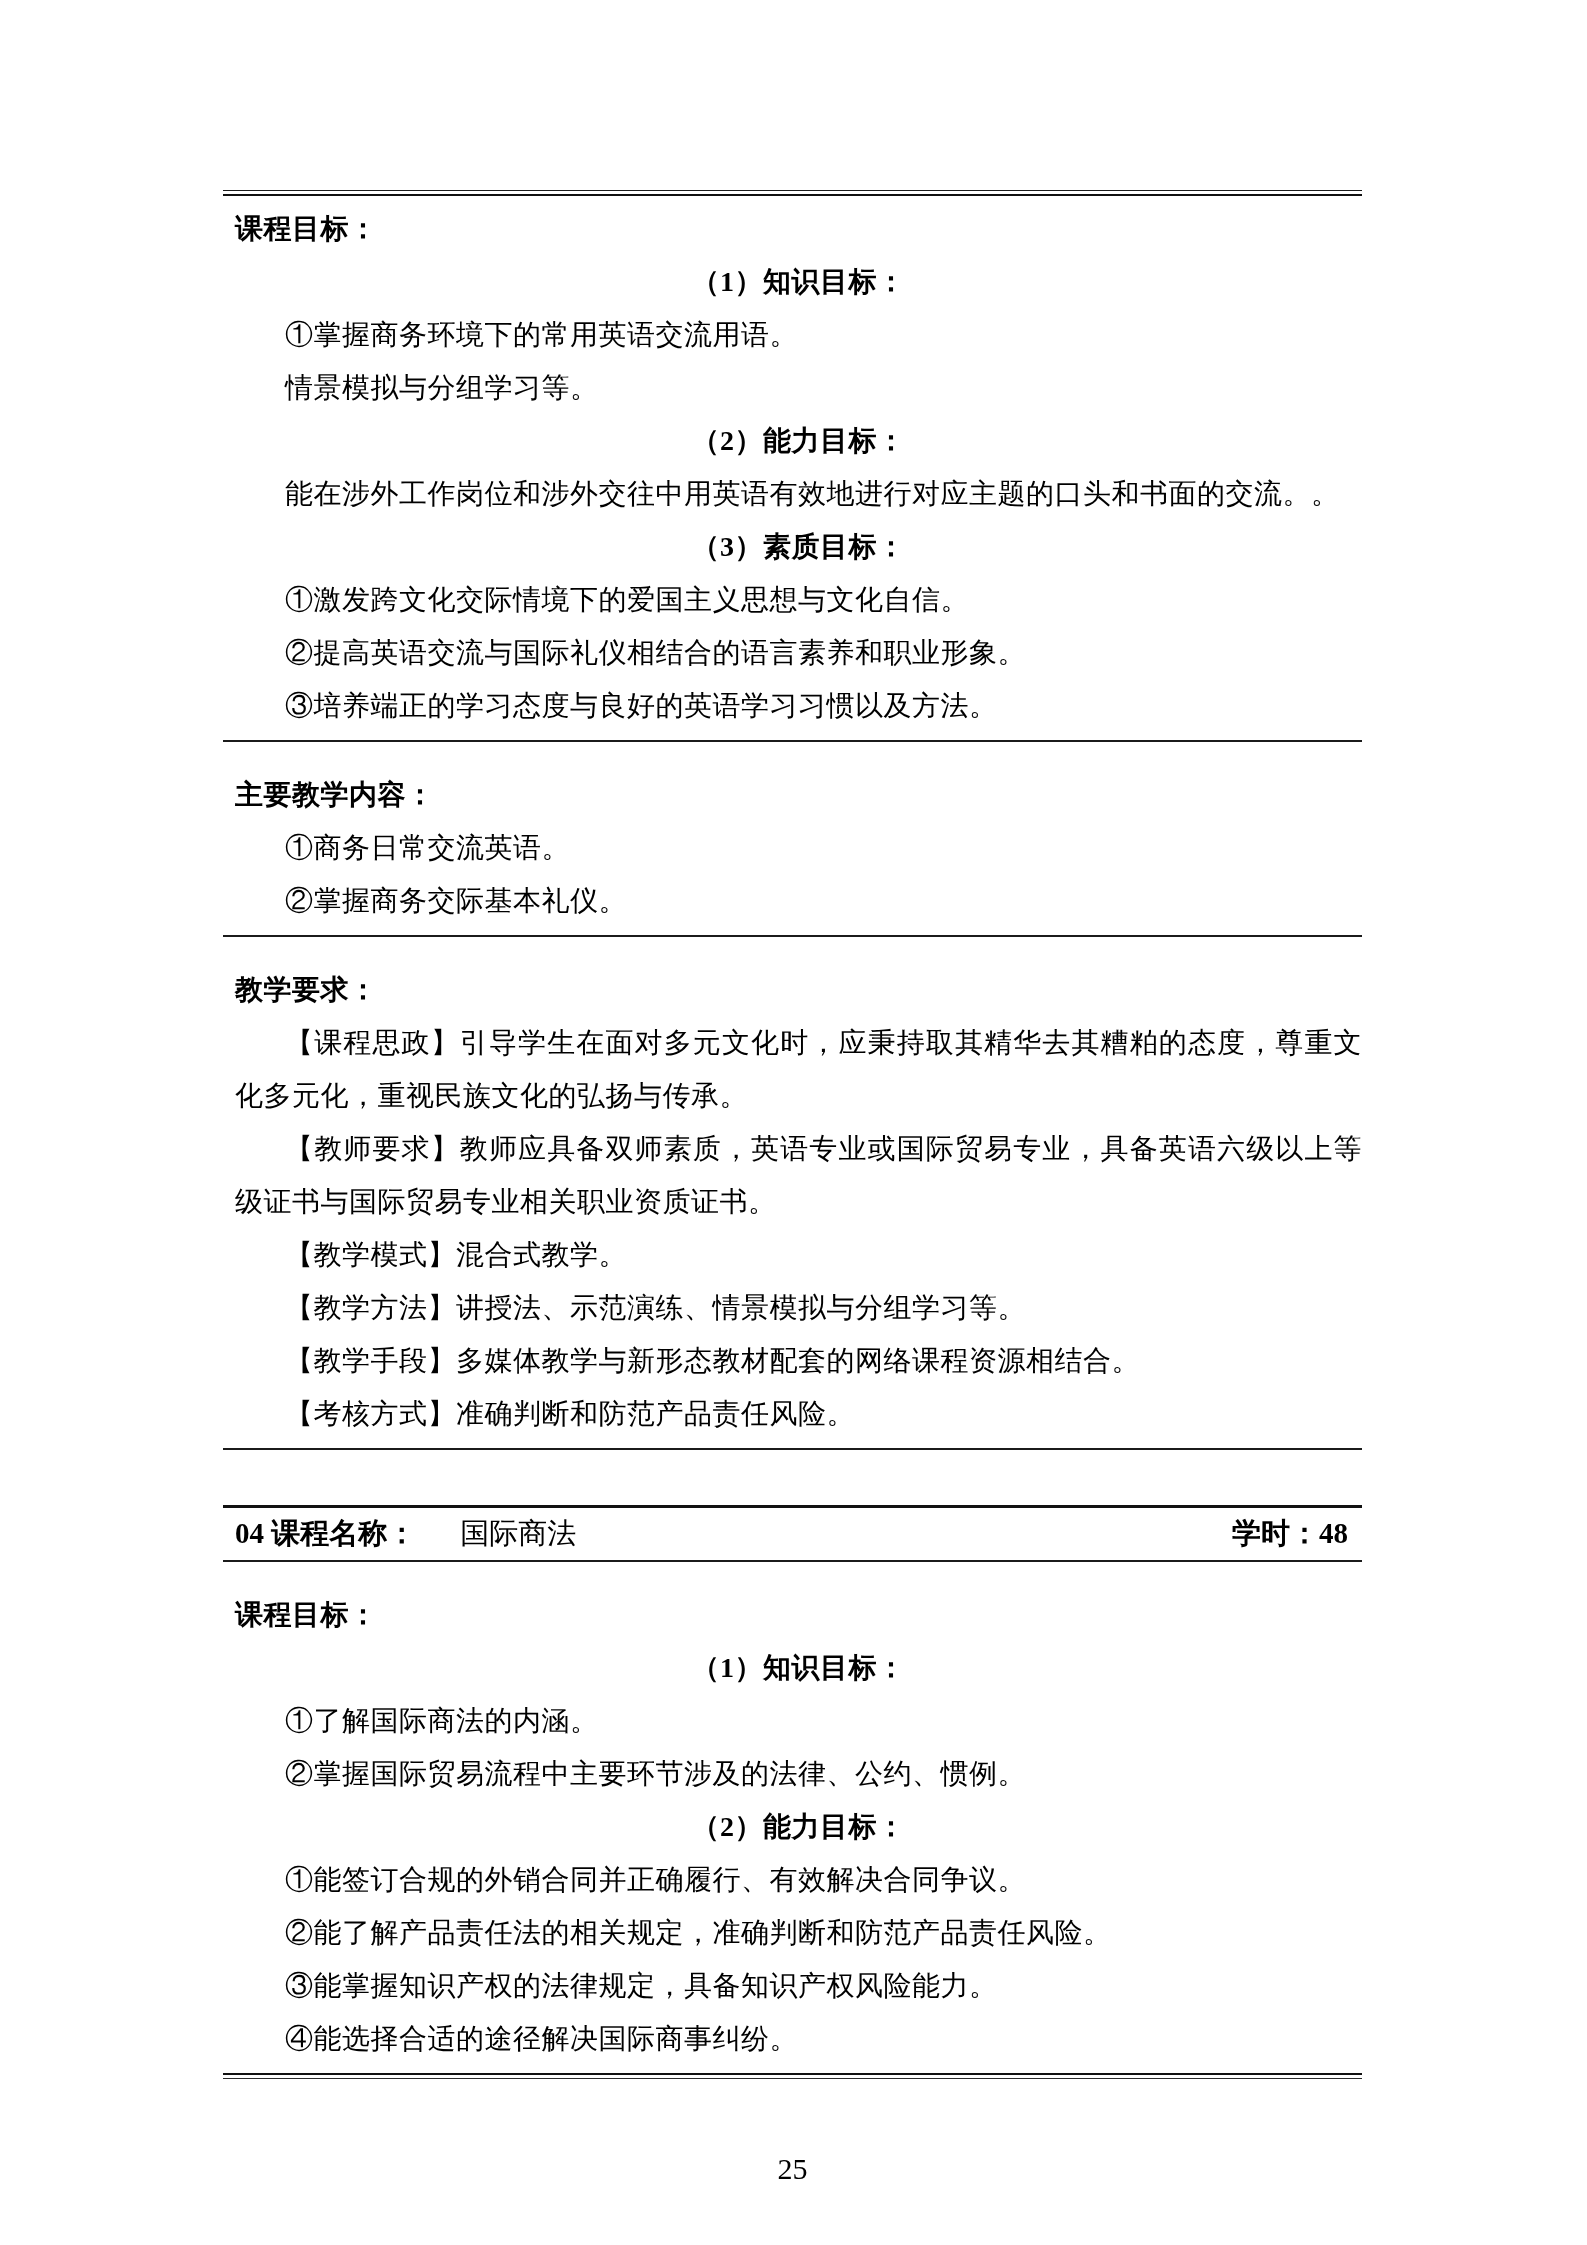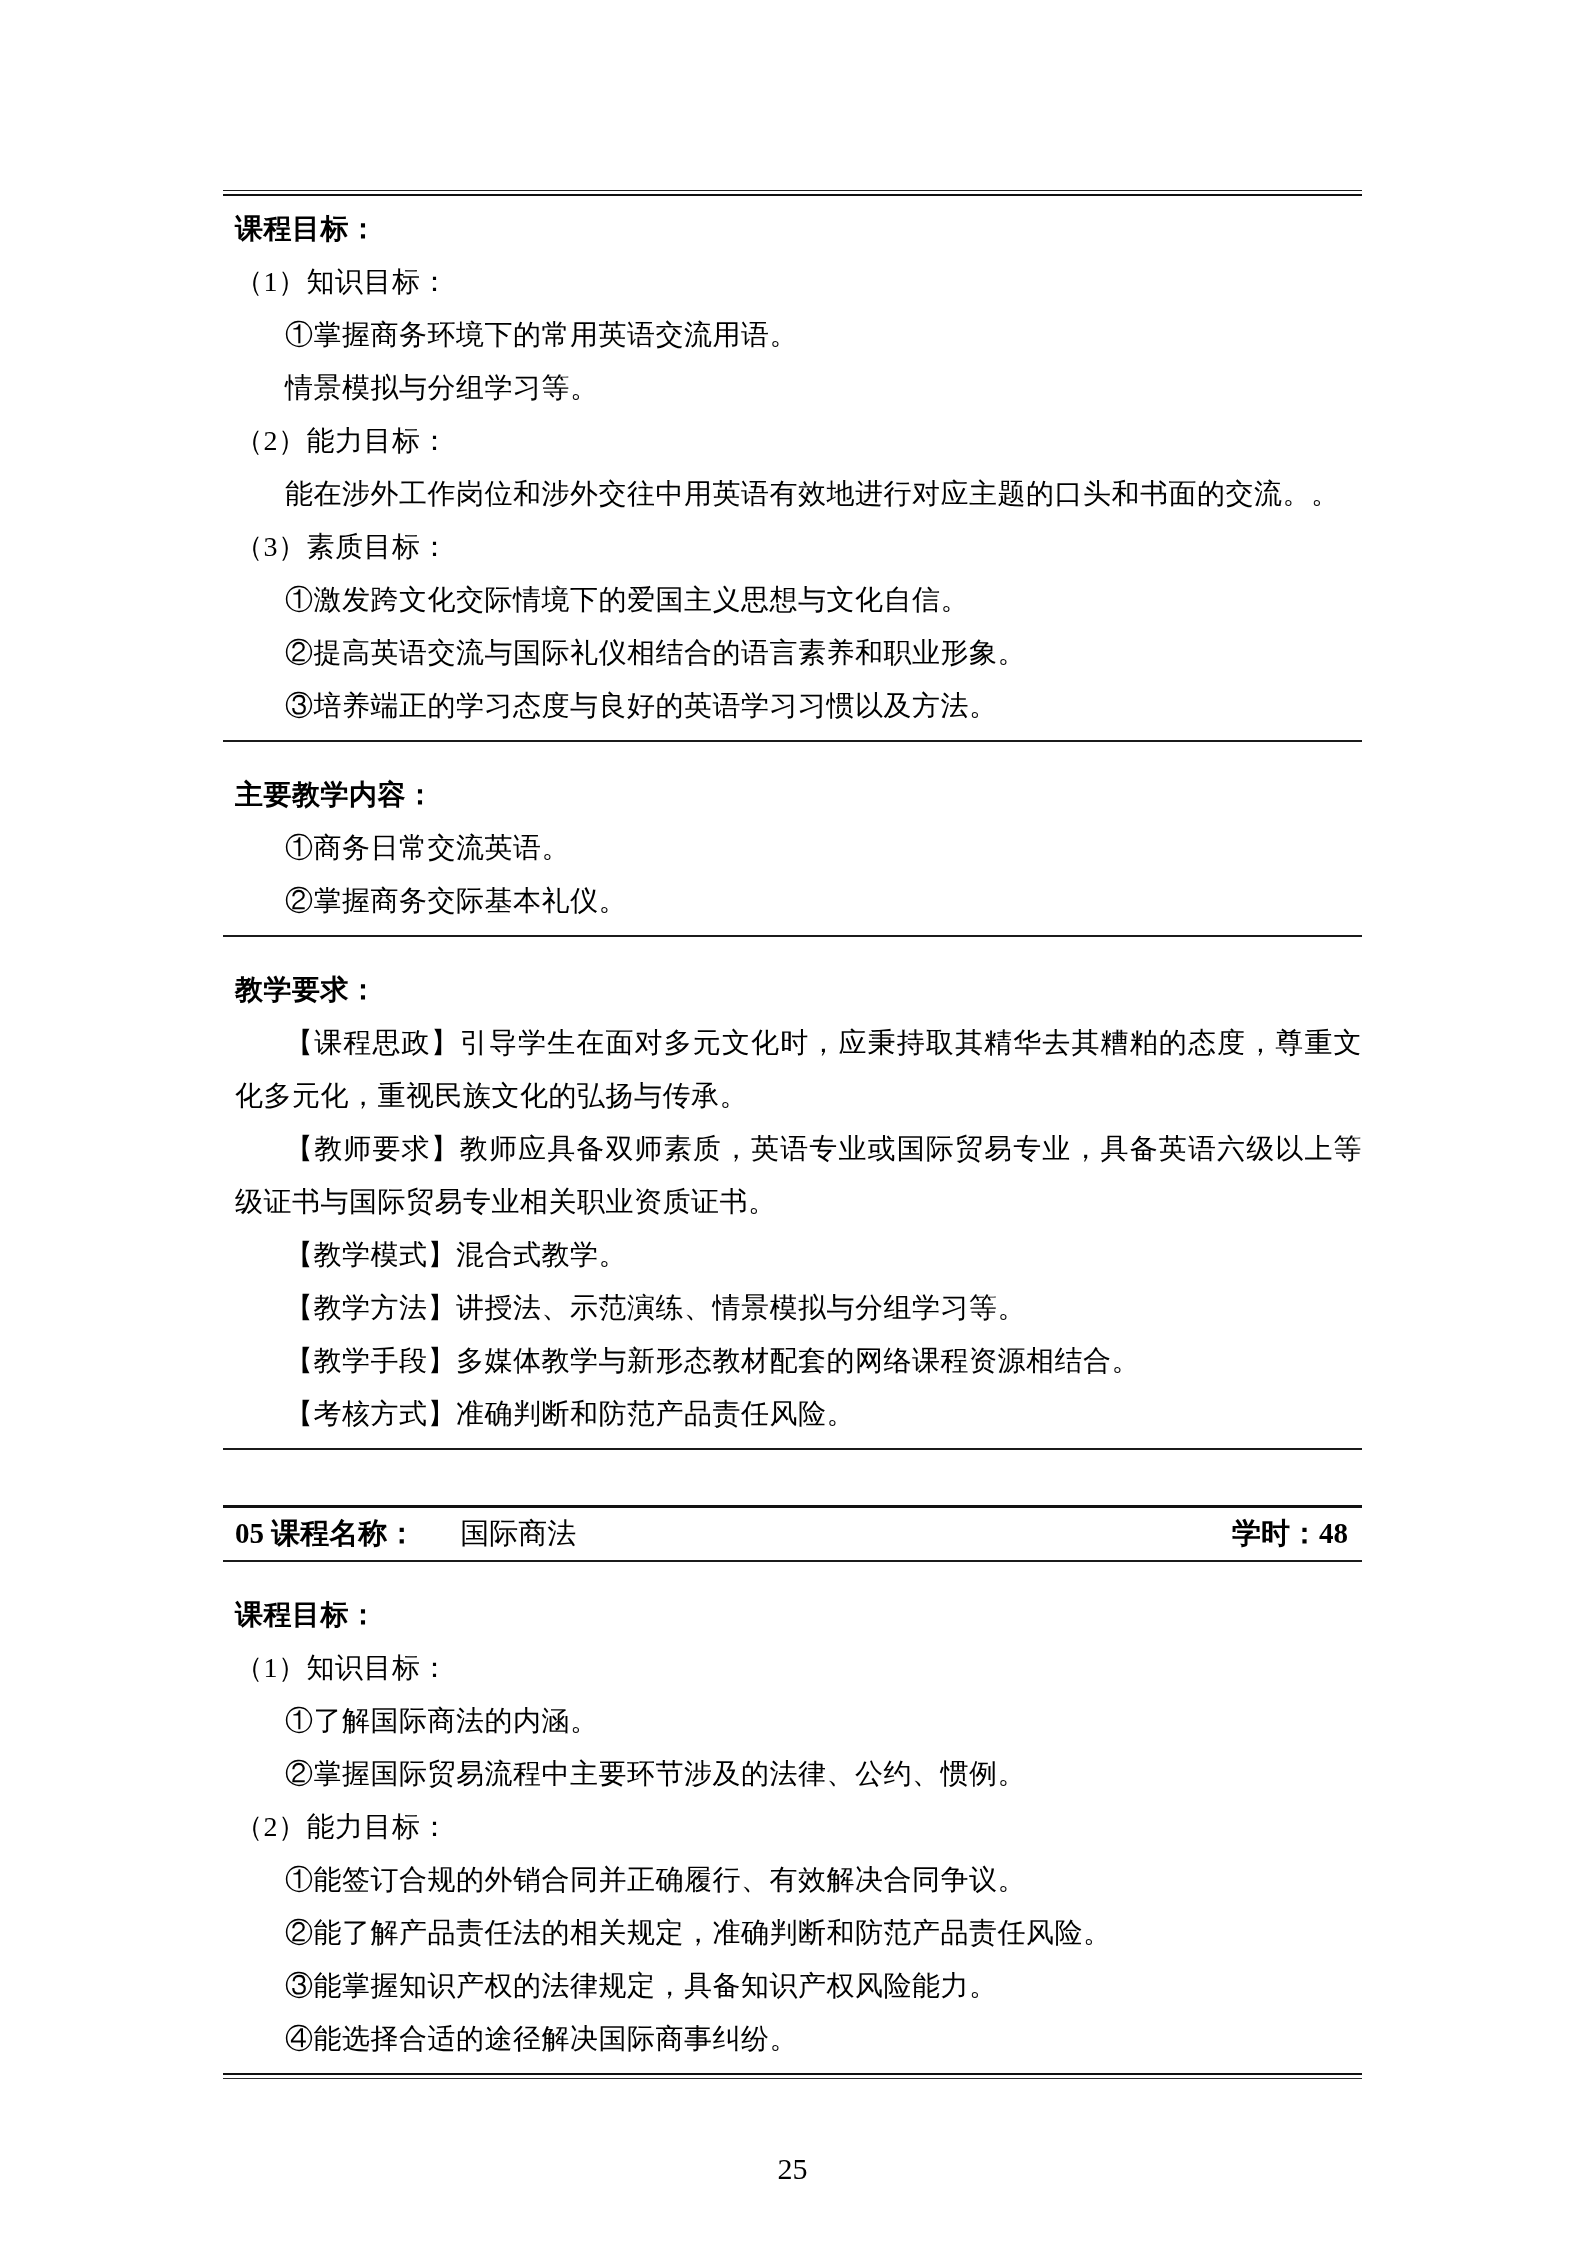--- a/index.html
+++ b/index.html
@@ -34,21 +34,21 @@
   .sec { padding: 6px 0 8px 12px; }
   .sec.tight-top { padding-top: 4px; margin-top: 22px; }
   .sec p {
     margin: 0;
     font-size: 28px;
     line-height: 53px;
     letter-spacing: 0.5px;
     white-space: normal;
   }
   .h   { font-weight: bold; }
-  .sub { font-weight: normal; }
+  .sub { font-weight: bold; text-align: center; }
   .li  { text-indent: 50px; }
   .body { text-indent: 50px; text-align: justify; }
 
   
   .course-row {
     display: flex;
     justify-content: space-between;
     align-items: center;
     height: 52px;
     padding-left: 12px;
@@ -111,21 +111,21 @@
     </section>
 
     <div class="rule"></div>
 
     <div class="gap"></div>
 
     <div class="rule-thick"></div>
 
     <div class="course-row">
       <span class="course-left">
-        <span class="course-no-label">05 课程名称：</span>
+        <span class="course-no-label">04 课程名称：</span>
         <span class="course-name">国际商法</span>
       </span>
       <span class="course-hours"><span>学时：</span><span>48</span></span>
     </div>
 
     <div class="rule"></div>
 
     <section class="sec tight-top">
       <p class="h">课程目标：</p>
       <p class="sub">（1）知识目标：</p>

